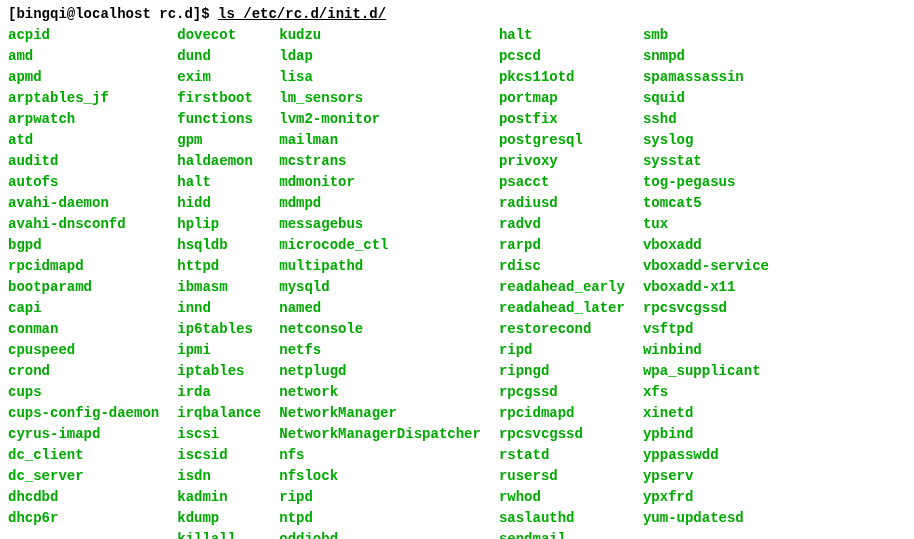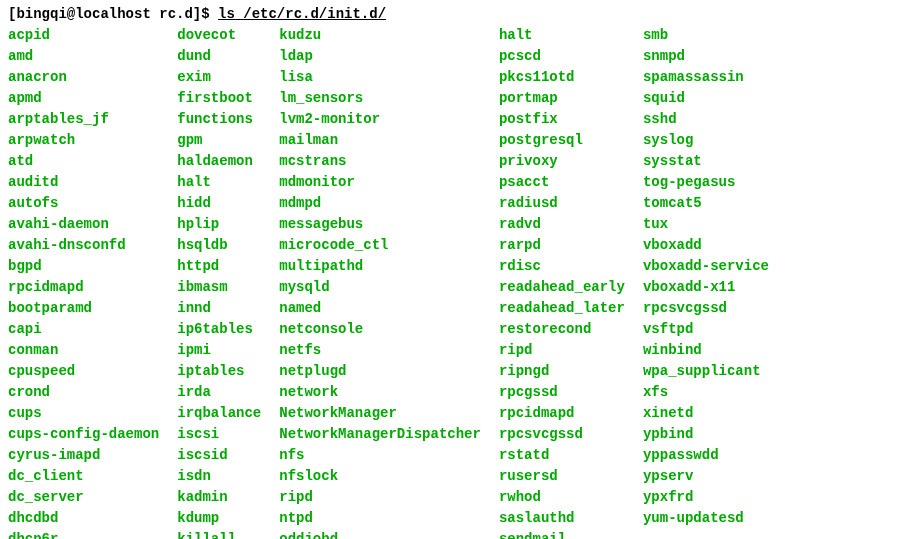--- a/index.html
+++ b/index.html
@@ -50,21 +50,20 @@
 <body>
 
 <div class="prompt-line">
   <span class="prompt-user">[bingqi@localhost rc.d]</span><span class="prompt-dollar">$</span> <span class="command">ls /etc/rc.d/init.d/</span>
 </div>
 
 <div class="listing">
   <div class="col">
     <span class="entry">acpid</span>
     <span class="entry">amd</span>
-    <span class="entry">anacron</span>
     <span class="entry">apmd</span>
     <span class="entry">arptables_jf</span>
     <span class="entry">arpwatch</span>
     <span class="entry">atd</span>
     <span class="entry">auditd</span>
     <span class="entry">autofs</span>
     <span class="entry">avahi-daemon</span>
     <span class="entry">avahi-dnsconfd</span>
     <span class="entry">bgpd</span>
     <span class="entry">rpcidmapd</span>

